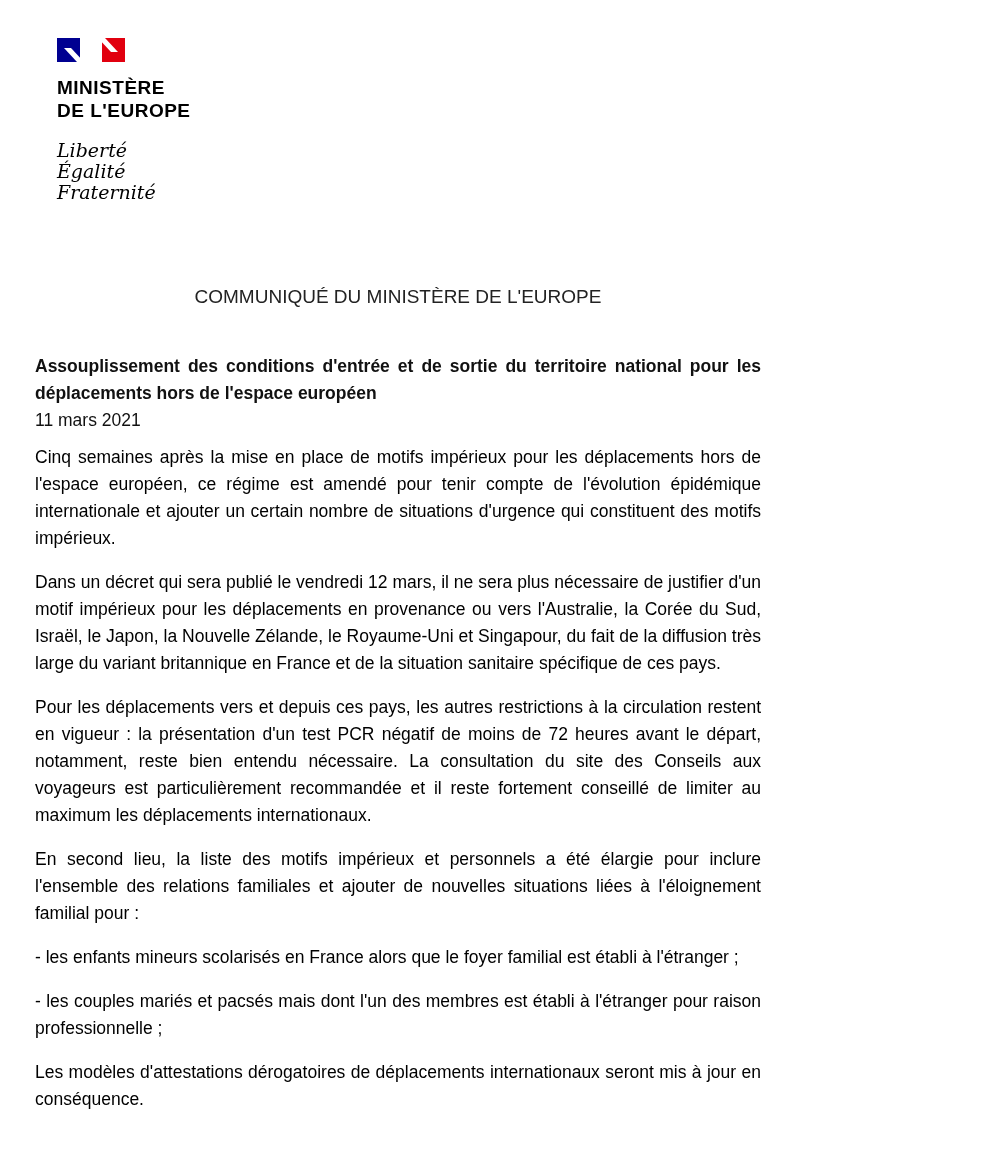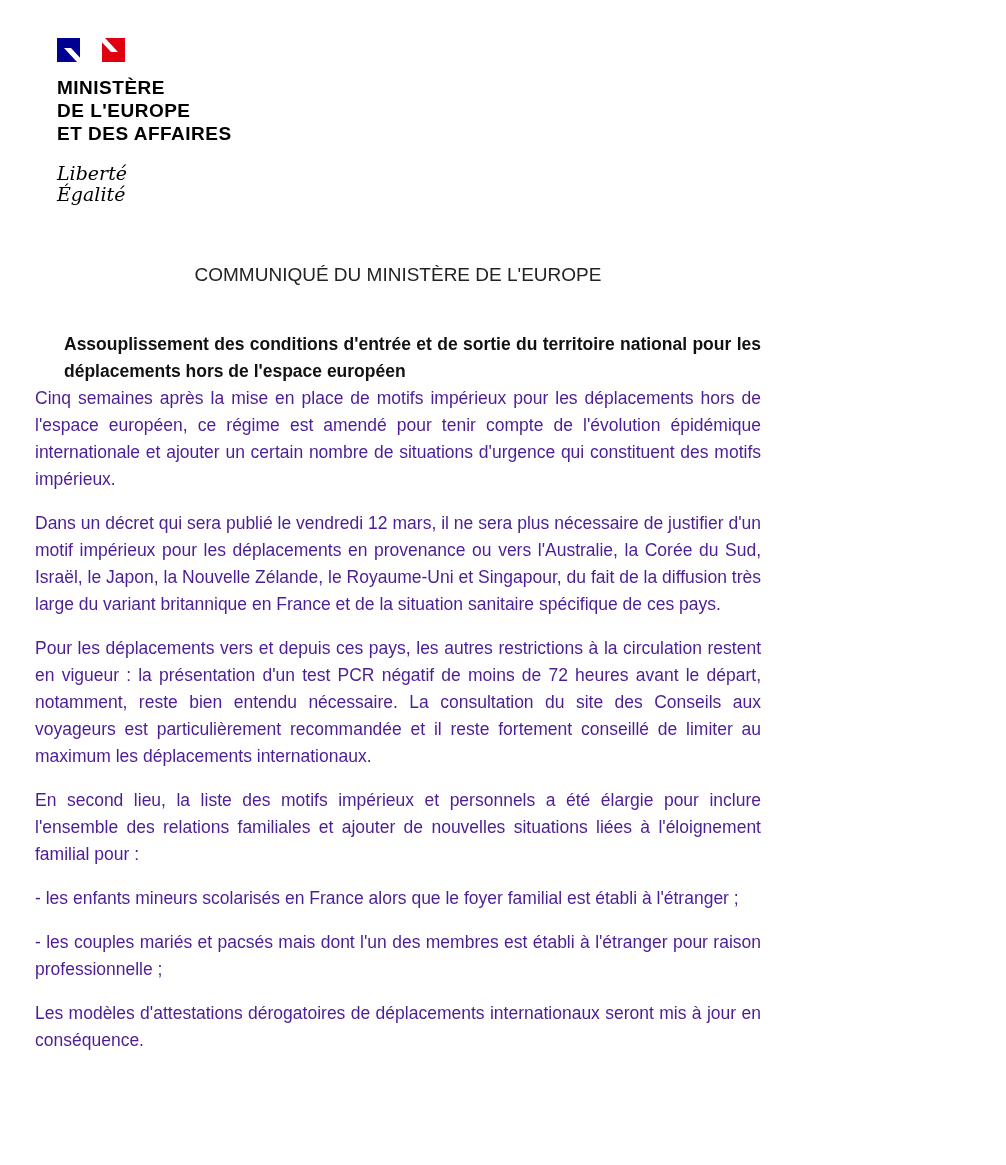--- a/index.html
+++ b/index.html
@@ -40,83 +40,83 @@
     margin-top: 18px;
     font-family: "DejaVu Serif", serif;
     font-style: italic;
     font-size: 19px;
     line-height: 21px;
     color: #000000;
   }
 
   
   .comm-title {
-    margin-top: 56px;
+    margin-top: 80px;
     text-align: center;
     font-size: 19px;
     line-height: 28px;
     color: #222222;
   }
 
   
   .release {
     margin-top: 42px;
   }
   .release-heading {
     font-weight: bold;
     font-size: 17.5px;
     line-height: 27px;
     text-align: justify;
     color: #111111;
-    margin-left: 29px;
   }
   .release-date {
     font-size: 17.5px;
     line-height: 27px;
     margin-bottom: 10px;
     color: #111111;
   }
   .release p.body-para {
     margin: 0 0 17px 0;
     font-size: 17.5px;
     line-height: 27px;
     text-align: justify;
-    color: #4c1d95;
+    color: #000000;
   }
 </style>
 </head>
 <body>
 
 <div class="page">
 
   <div class="logo-block">
     <svg class="flag" width="68" height="24" viewBox="0 0 68 24">
       <rect x="0" y="0" width="23" height="24" fill="#000091"></rect>
       <rect x="23" y="0" width="22" height="24" fill="#ffffff"></rect>
       <rect x="45" y="0" width="23" height="24" fill="#e1000f"></rect>
       <polygon points="20,24 27,24 14,10 7,10" fill="#ffffff"></polygon>
       <polygon points="48,0 41,0 54,14 61,14" fill="#ffffff"></polygon>
     </svg>
     <div class="ministry-name">
       <div>MINISTÈRE</div>
       <div>DE L'EUROPE</div>
-      <div>ET DES AFFAIRES</div>
     </div>
     <div class="motto">
       <div>Liberté</div>
       <div>Égalité</div>
+      <div>Fraternité</div>
     </div>
   </div>
 
   <div class="comm-title">
     <div>COMMUNIQUÉ DU MINISTÈRE DE L'EUROPE</div>
   </div>
 
   <div class="release">
     <div class="release-heading">Assouplissement des conditions d'entrée et de sortie du territoire national pour les déplacements hors de l'espace européen</div>
+    <div class="release-date">11 mars 2021</div>
 
     <p class="body-para">Cinq semaines après la mise en place de motifs impérieux pour les déplacements hors de l'espace européen, ce régime est amendé pour tenir compte de l'évolution épidémique internationale et ajouter un certain nombre de situations d'urgence qui constituent des motifs impérieux.</p>
     <p class="body-para">Dans un décret qui sera publié le vendredi 12 mars, il ne sera plus nécessaire de justifier d'un motif impérieux pour les déplacements en provenance ou vers l'Australie, la Corée du Sud, Israël, le Japon, la Nouvelle Zélande, le Royaume-Uni et Singapour, du fait de la diffusion très large du variant britannique en France et de la situation sanitaire spécifique de ces pays.</p>
     <p class="body-para">Pour les déplacements vers et depuis ces pays, les autres restrictions à la circulation restent en vigueur : la présentation d'un test PCR négatif de moins de 72 heures avant le départ, notamment, reste bien entendu nécessaire. La consultation du site des Conseils aux voyageurs est particulièrement recommandée et il reste fortement conseillé de limiter au maximum les déplacements internationaux.</p>
     <p class="body-para">En second lieu, la liste des motifs impérieux et personnels a été élargie pour inclure l'ensemble des relations familiales et ajouter de nouvelles situations liées à l'éloignement familial pour :</p>
     <p class="body-para">- les enfants mineurs scolarisés en France alors que le foyer familial est établi à l'étranger ;</p>
     <p class="body-para">- les couples mariés et pacsés mais dont l'un des membres est établi à l'étranger pour raison professionnelle ;</p>
     <p class="body-para">Les modèles d'attestations dérogatoires de déplacements internationaux seront mis à jour en conséquence.</p>
   </div>
 

